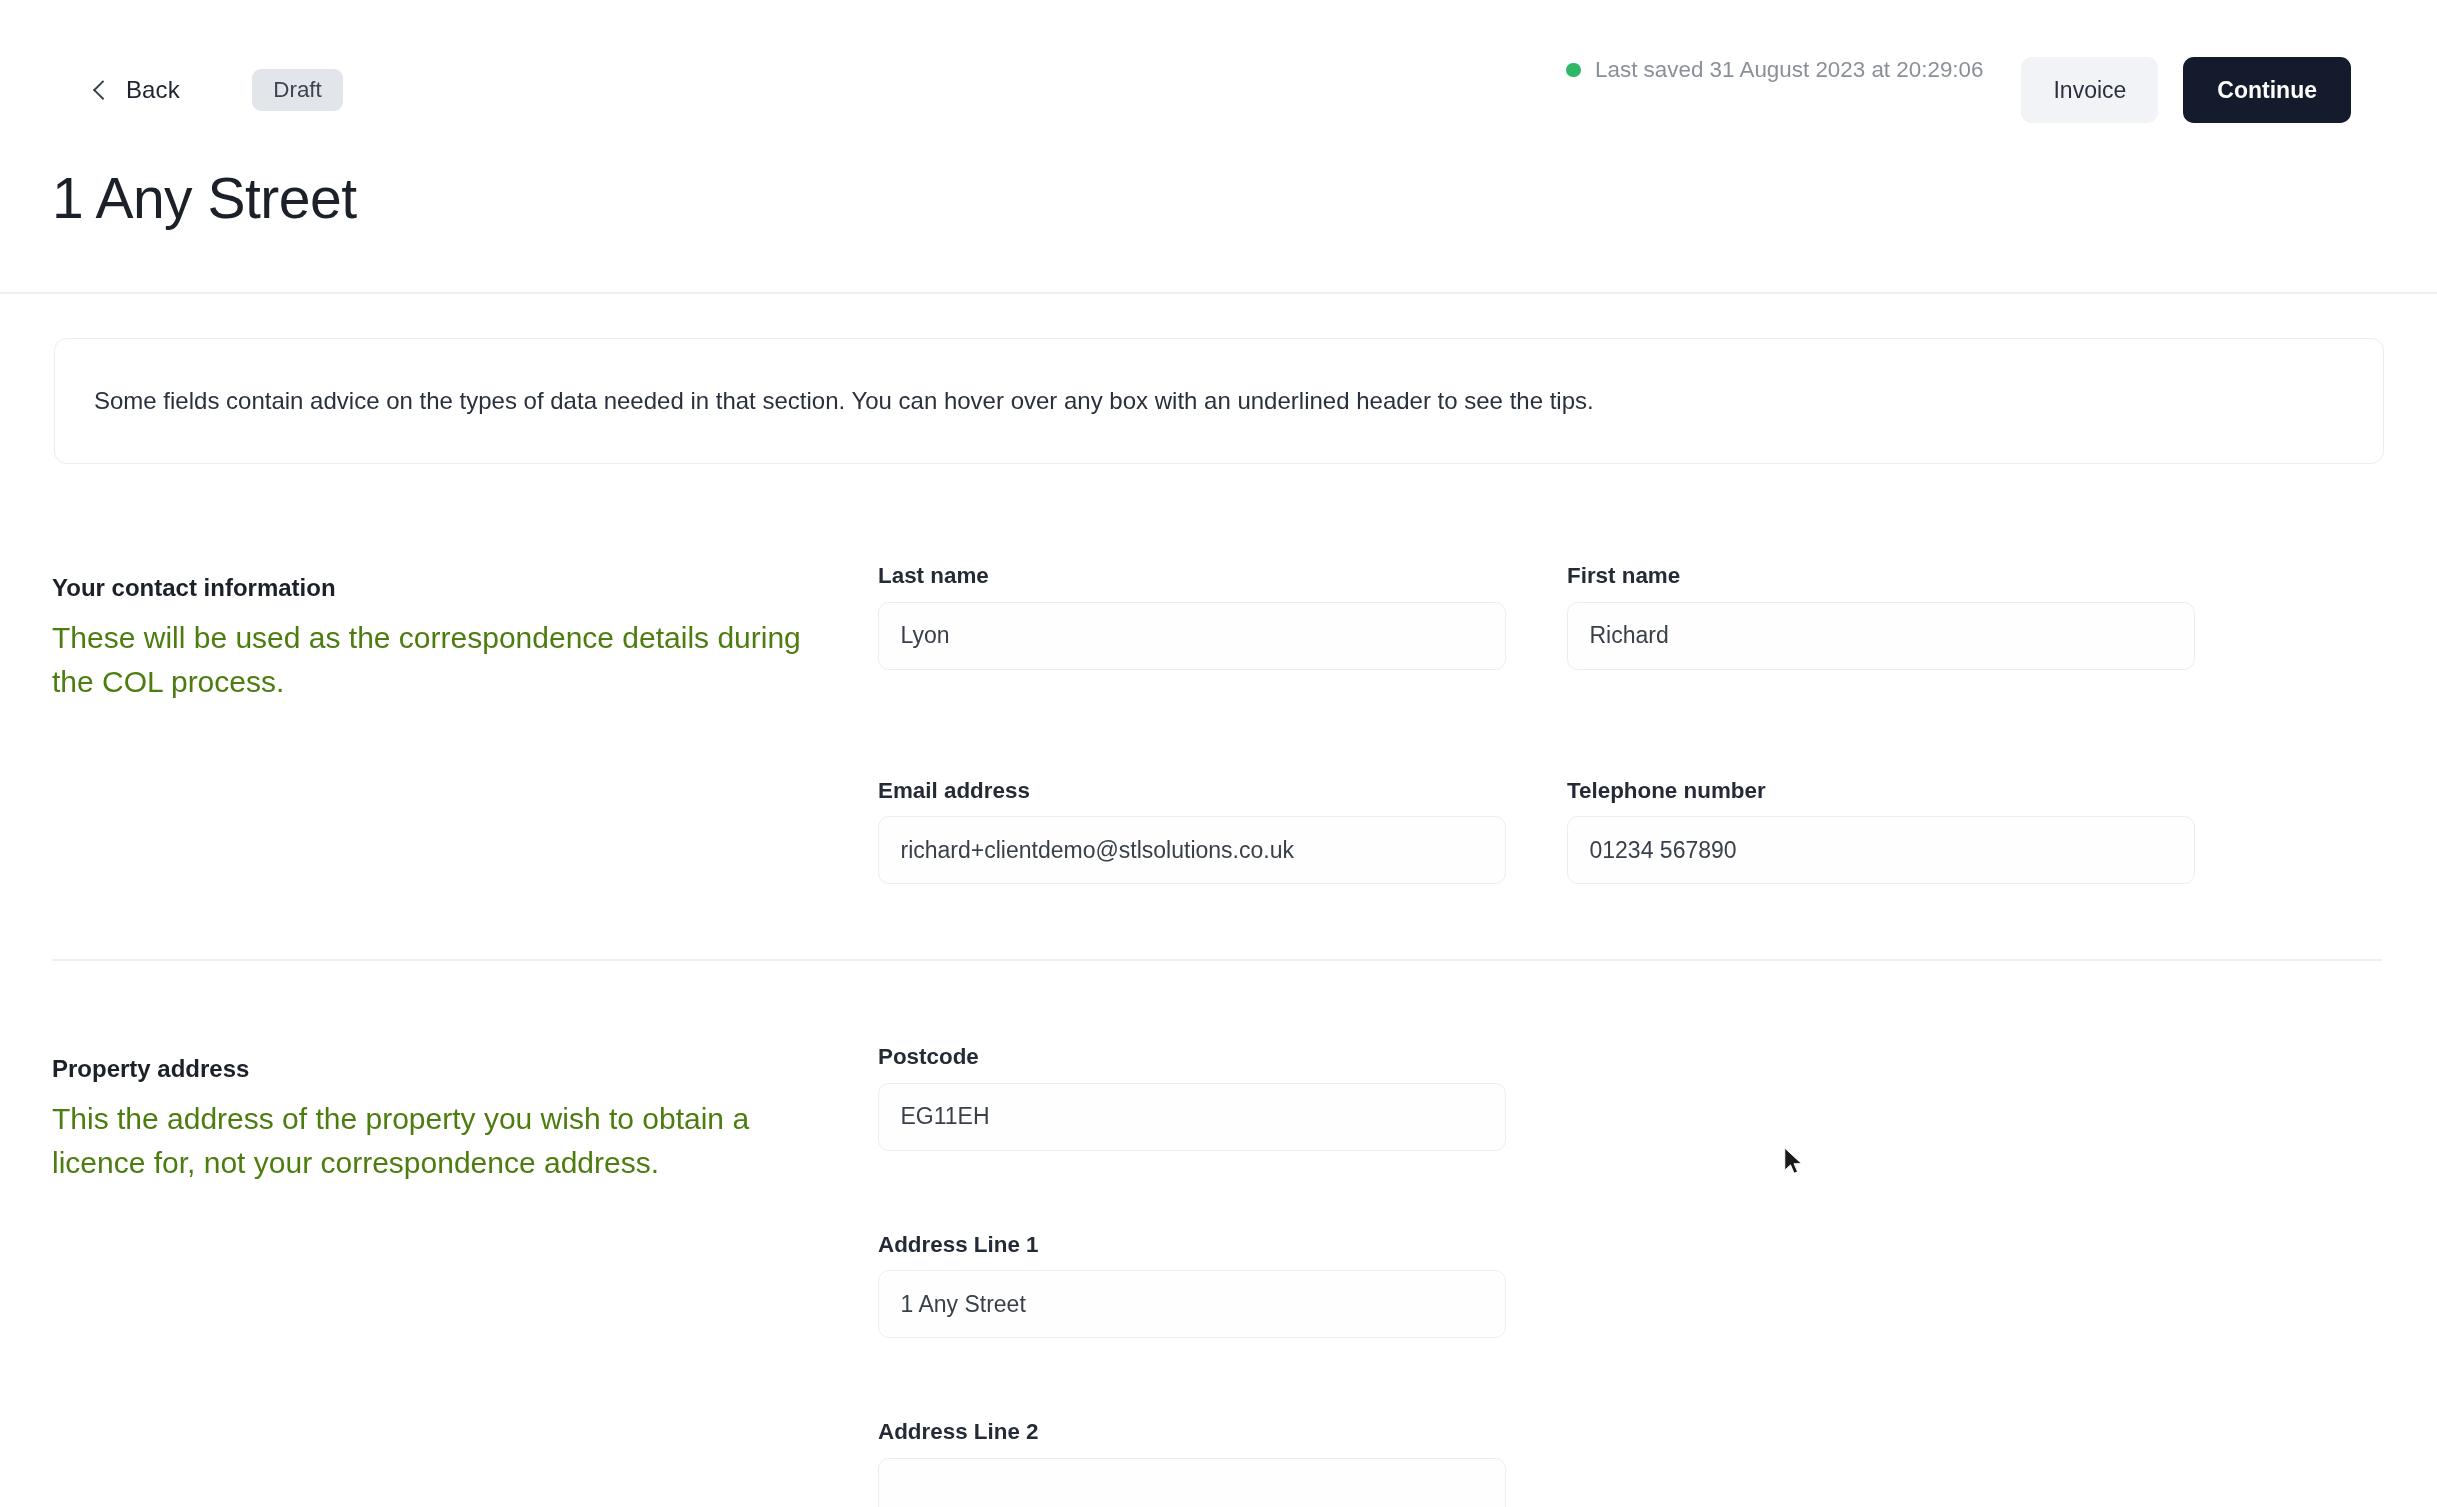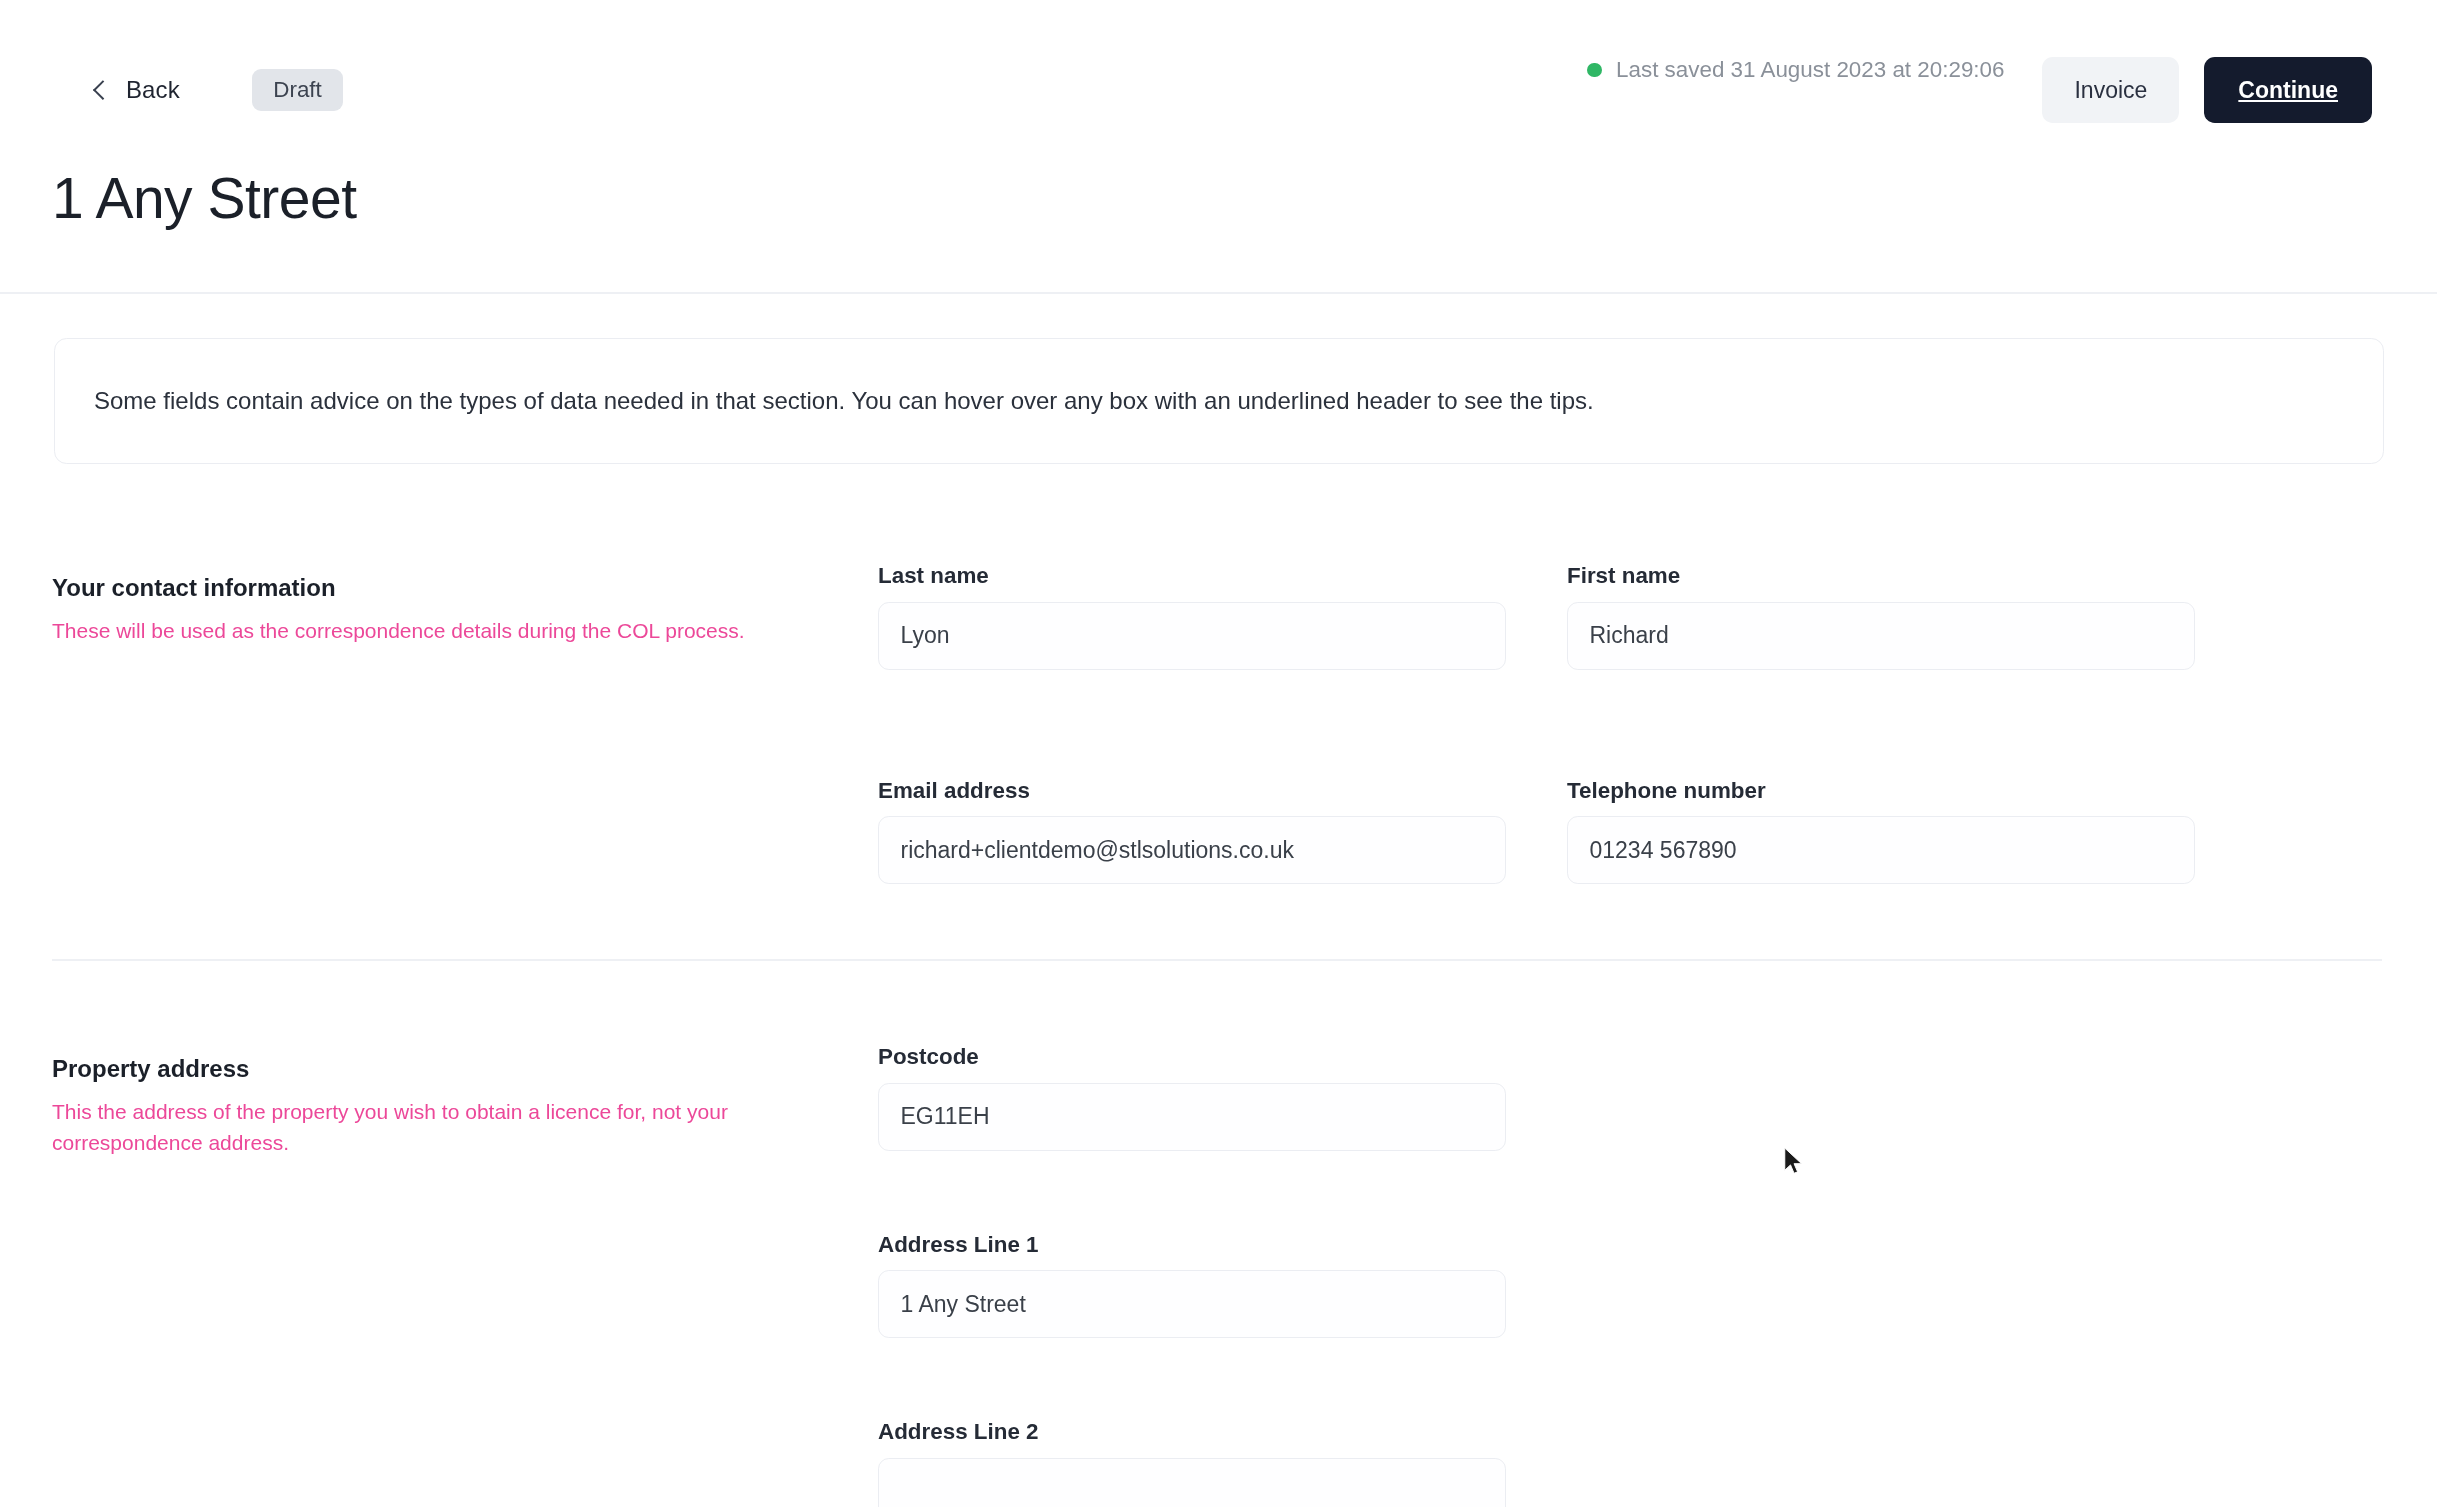--- a/index.html
+++ b/index.html
@@ -107,22 +107,21 @@
     color: #2a3040;
     padding: 21.5px 32px;
     font-weight: 400;
     margin-right: 25px;
   }
   .btn-primary {
     background: #141b2d;
     color: #ffffff;
     padding: 21.5px 34px;
     font-weight: 700;
-    margin-right: 12px;
-    text-decoration: underline;
+    margin-right: 33px;
   }
 
   
   .page-title {
     position: absolute;
     top: 165px;
     left: 52px;
     font-size: 57px;
     font-weight: 400;
     color: #1b2029;
@@ -177,23 +176,23 @@
     top: 0;
     width: 808px;
   }
   .sec-title {
     font-size: 24px;
     font-weight: 700;
     color: #1b2029;
     margin-bottom: 14.4px;
   }
   .sec-desc {
-    font-size: 21px;
+    font-size: 30px;
     line-height: 1.45;
-    color: #ec4899;
+    color: #4d7c0f;
     font-weight: 400;
     max-width: 772px;
   }
 
   .fields {
     position: absolute;
     left: 878px;
     top: -10.8px;
   }
 

